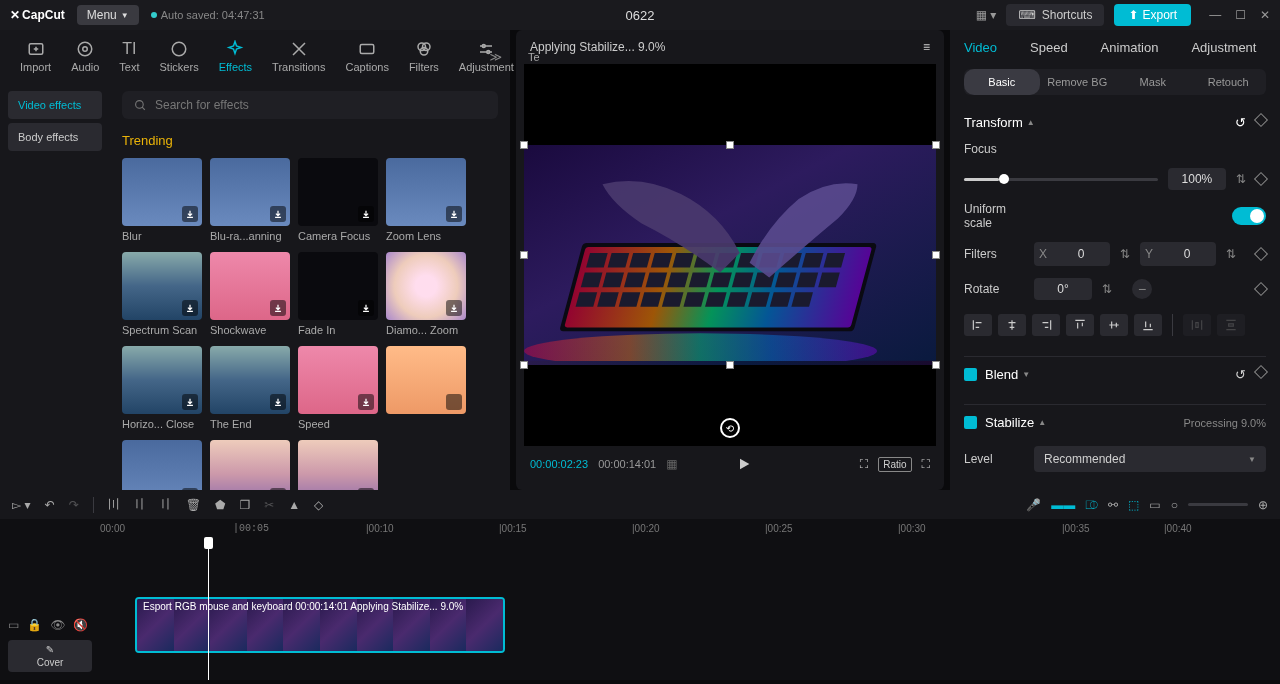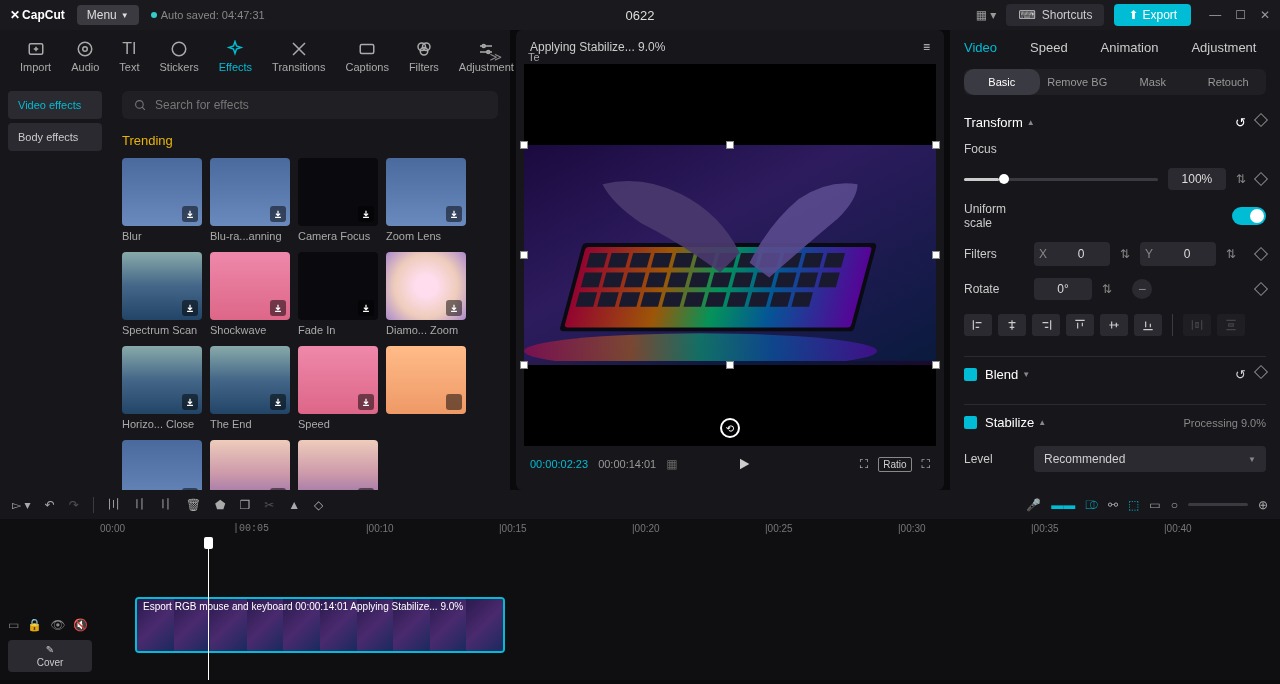--- a/index.html
+++ b/index.html
@@ -626,21 +626,21 @@
     </div>
   </div>
   <div class="tl-ruler" id="ruler">
       <span class="tl-tick" style="left: 0px;">00:00</span>
       <span class="tl-tick" style="left: 133px; font-family: Liberation Mono, monospace;">|00:05</span>
       <span class="tl-tick" style="left: 266px;">|00:10</span>
       <span class="tl-tick" style="left: 399px;">|00:15</span>
       <span class="tl-tick" style="left: 532px;">|00:20</span>
       <span class="tl-tick" style="left: 665px;">|00:25</span>
       <span class="tl-tick" style="left: 798px;">|00:30</span>
-      <span class="tl-tick" style="left: 931px; text-align: center;">|00:35</span>
+      <span class="tl-tick" style="left: 962px; text-align: center;">|00:35</span>
       <span class="tl-tick" style="left: 1064px;">|00:40</span>
     </div>
   <div class="tl-body">
     <div class="tl-left">
       <div class="tl-icons-row">
         <span style="color:#888">▭</span>
         <span style="color:#888">🔒</span>
         <span style="color:#888">👁</span>
         <span style="color:#888">🔇</span>
       </div>

